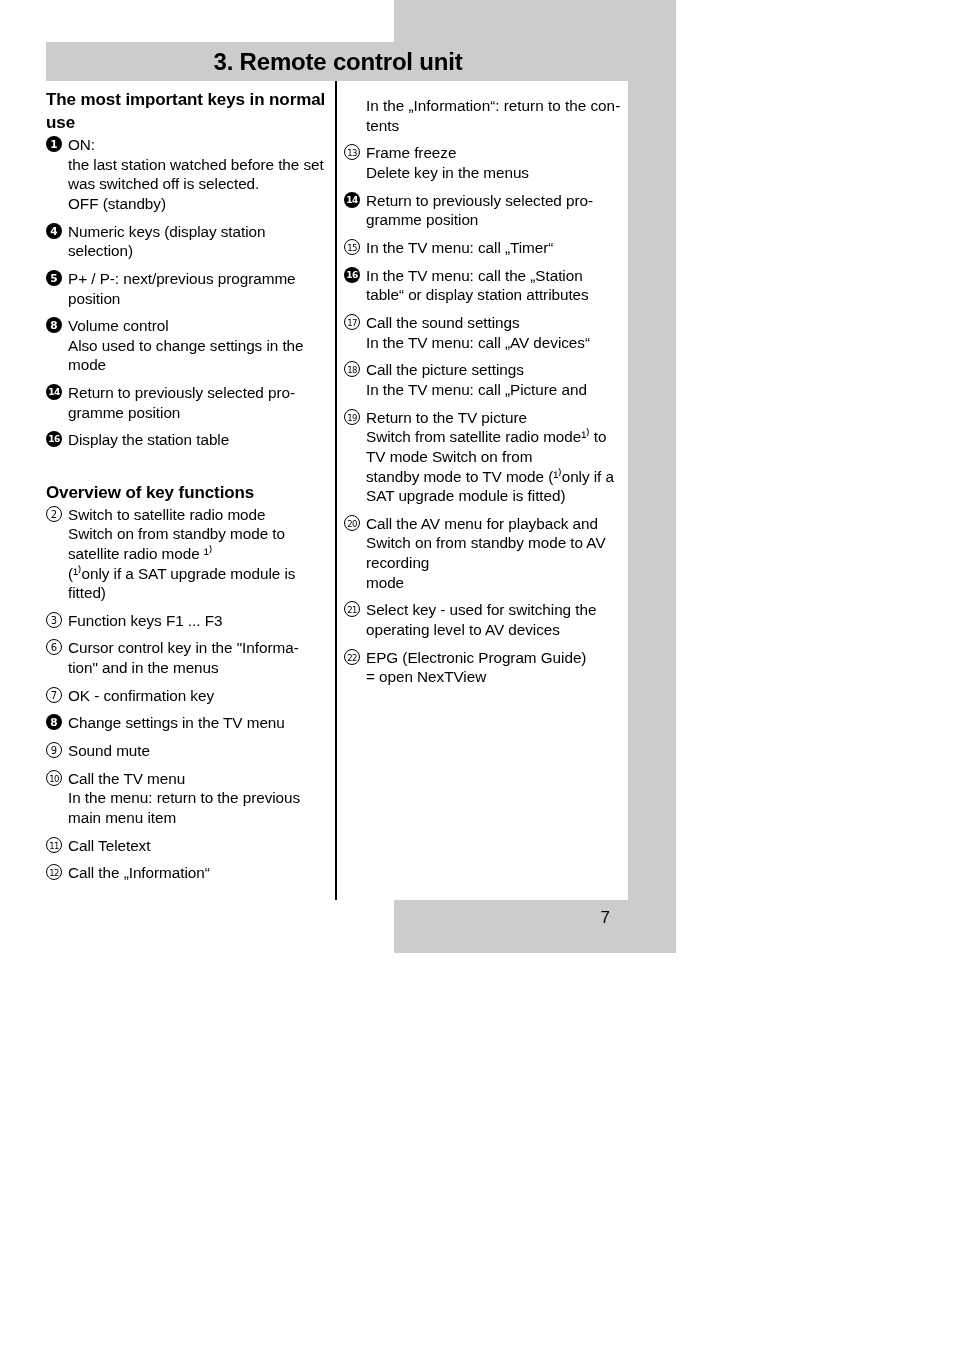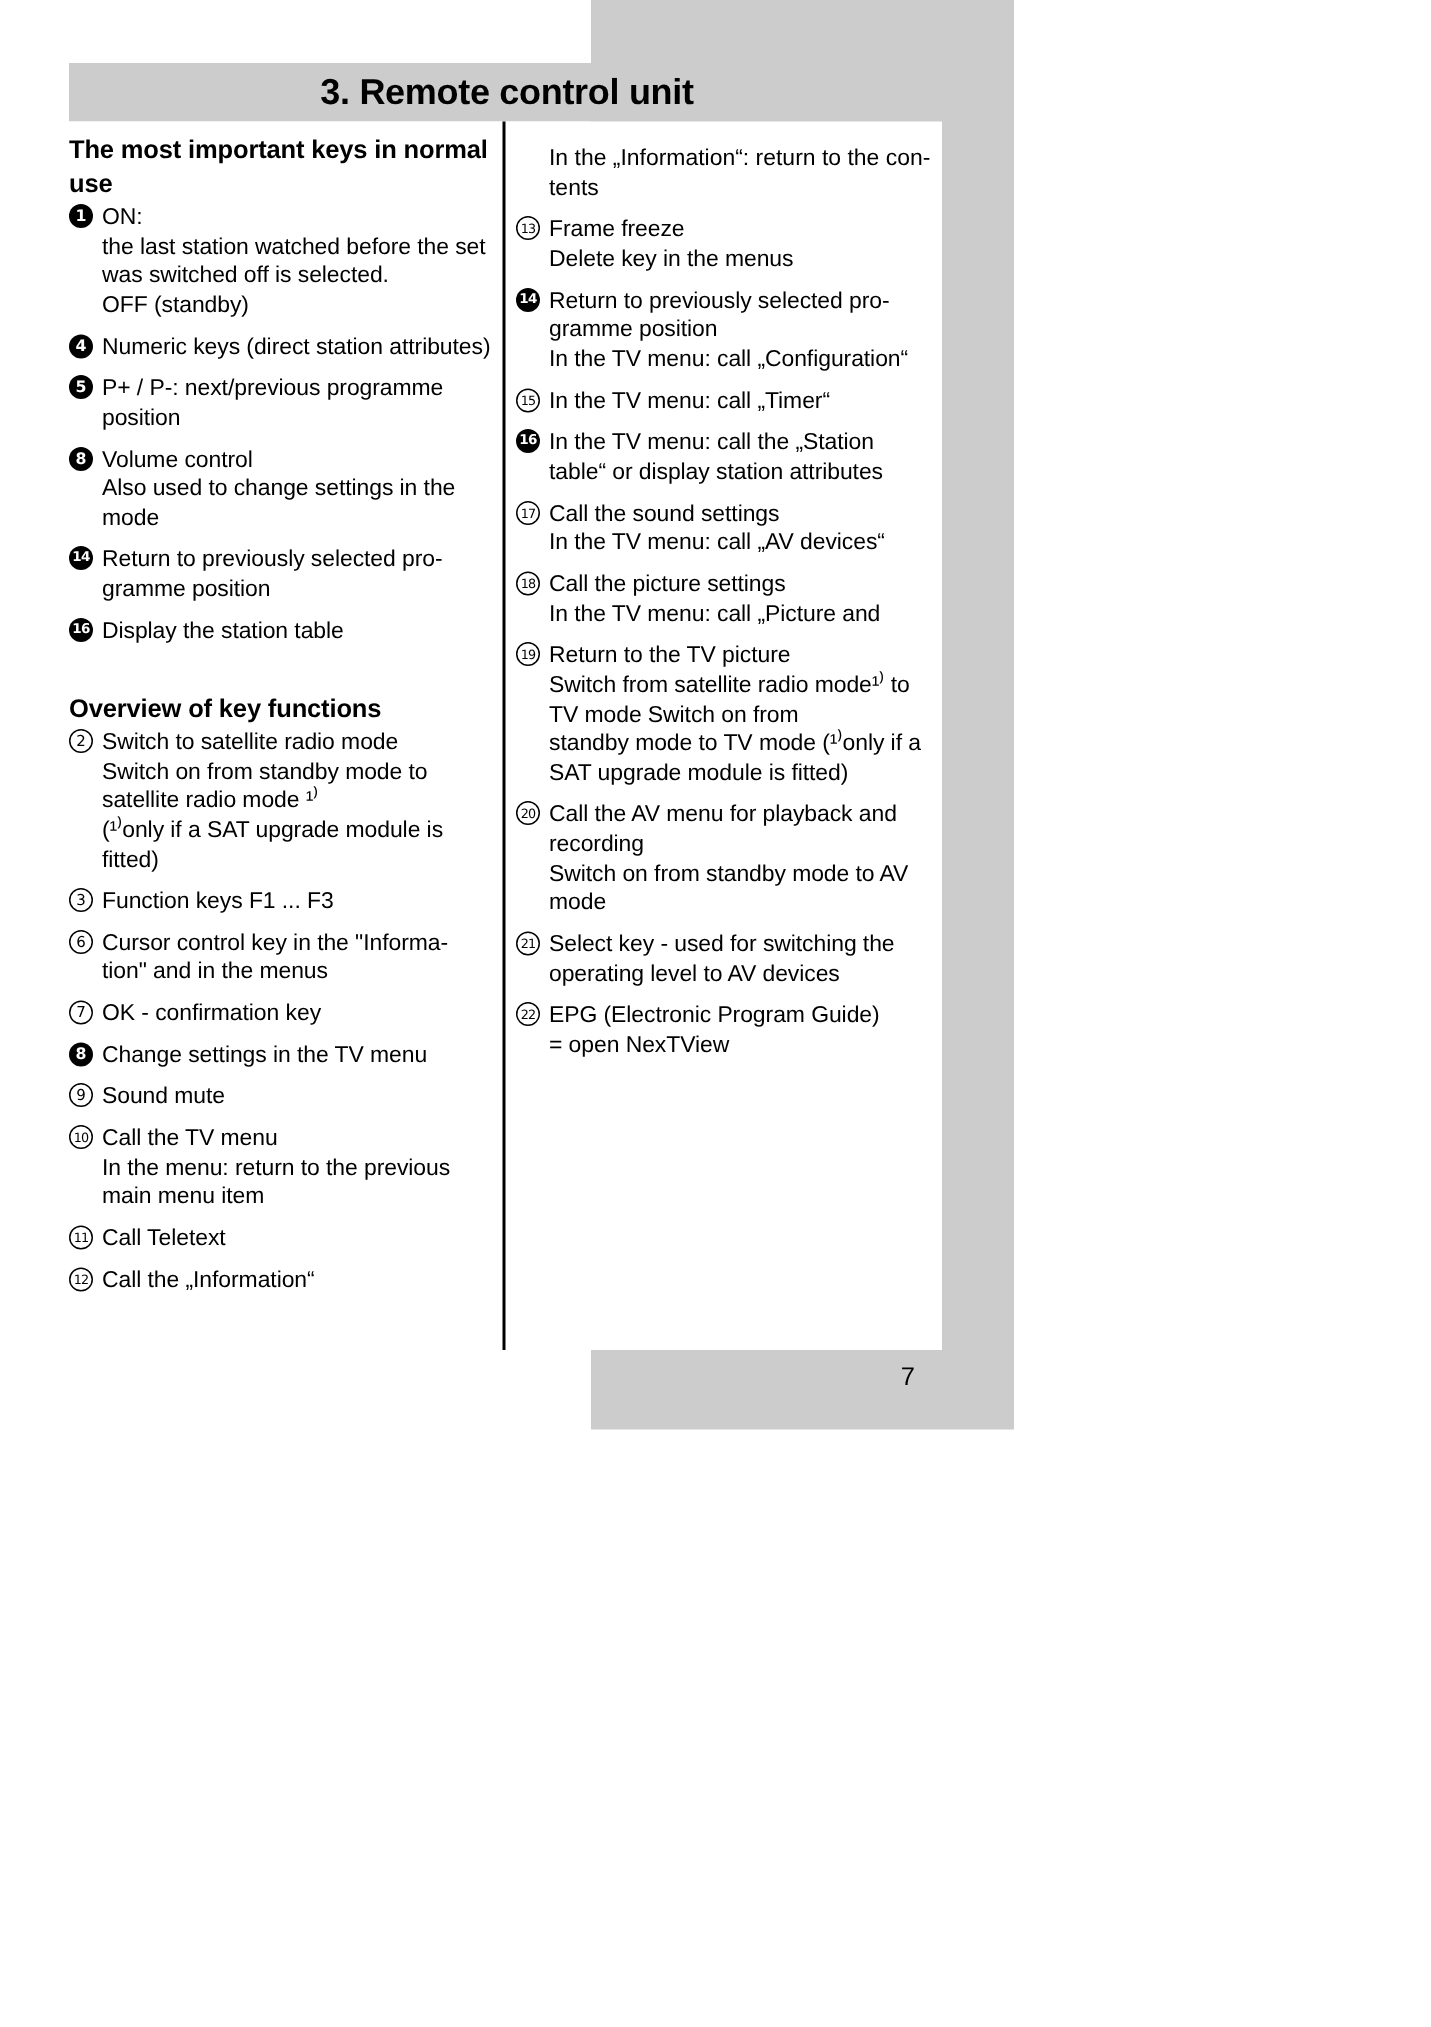--- a/index.html
+++ b/index.html
@@ -115,21 +115,21 @@
     <ul class="keylist" id="left-list-1">
         <li>
           <span class="bullet filled">1</span>
           <span class="line">ON:</span>
           <span class="line">the last station watched before the set</span>
           <span class="line">was switched off is selected.</span>
           <span class="line">OFF (standby)</span>
         </li>
         <li>
           <span class="bullet filled">4</span>
-          <span class="line">Numeric keys (direct station attributes)</span>
+          <span class="line">Numeric keys (display station selection)</span>
         </li>
         <li>
           <span class="bullet filled">5</span>
           <span class="line">P+ / P-: next/previous programme</span>
           <span class="line">position</span>
         </li>
         <li>
           <span class="bullet filled">8</span>
           <span class="line">Volume control</span>
           <span class="line">Also used to change settings in the</span>
@@ -201,21 +201,20 @@
     <ul class="keylist" id="right-list">
         <li>
           <span class="bullet outline two">13</span>
           <span class="line">Frame freeze</span>
           <span class="line">Delete key in the menus</span>
         </li>
         <li>
           <span class="bullet filled two">14</span>
           <span class="line">Return to previously selected pro-</span>
           <span class="line">gramme position</span>
-          <span class="line">In the TV menu: call „Configuration“</span>
         </li>
         <li>
           <span class="bullet outline two">15</span>
           <span class="line">In the TV menu: call „Timer“</span>
         </li>
         <li>
           <span class="bullet filled two">16</span>
           <span class="line">In the TV menu: call the „Station</span>
           <span class="line">table“ or display station attributes</span>
         </li>
@@ -233,22 +232,22 @@
           <span class="bullet outline two">19</span>
           <span class="line">Return to the TV picture</span>
           <span class="line">Switch from satellite radio mode¹⁾ to</span>
           <span class="line">TV mode Switch on from</span>
           <span class="line">standby mode to TV mode  (¹⁾only if a</span>
           <span class="line">SAT upgrade module is fitted)</span>
         </li>
         <li>
           <span class="bullet outline two">20</span>
           <span class="line">Call the AV menu for playback and</span>
+          <span class="line">Switch on from standby mode to AV</span>
           <span class="line">recording</span>
-          <span class="line">Switch on from standby mode to AV</span>
           <span class="line">mode</span>
         </li>
         <li>
           <span class="bullet outline two">21</span>
           <span class="line">Select key - used for switching the</span>
           <span class="line">operating level to AV devices</span>
         </li>
         <li>
           <span class="bullet outline two">22</span>
           <span class="line">EPG (Electronic Program Guide)</span>

